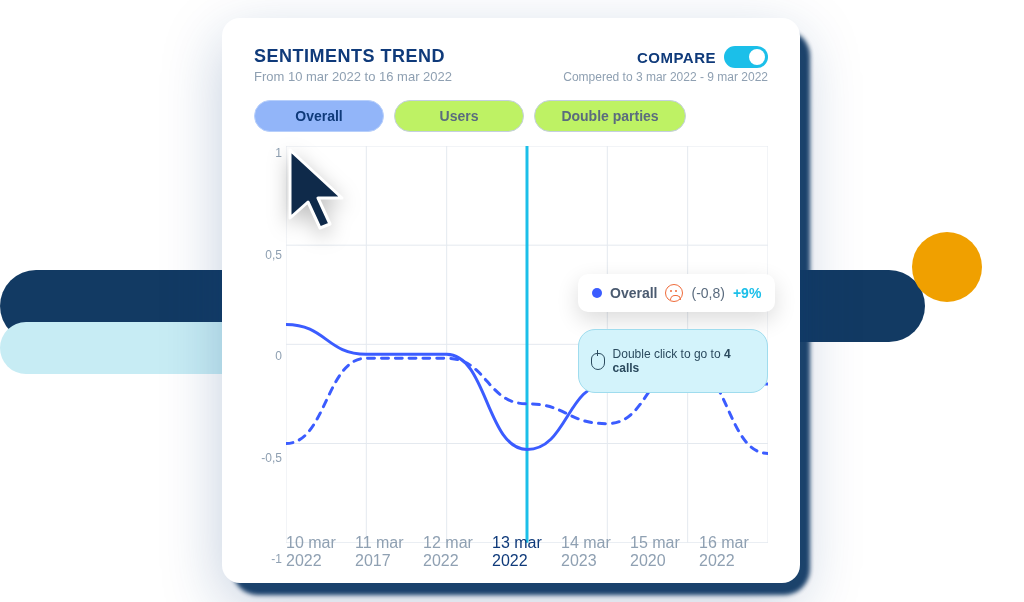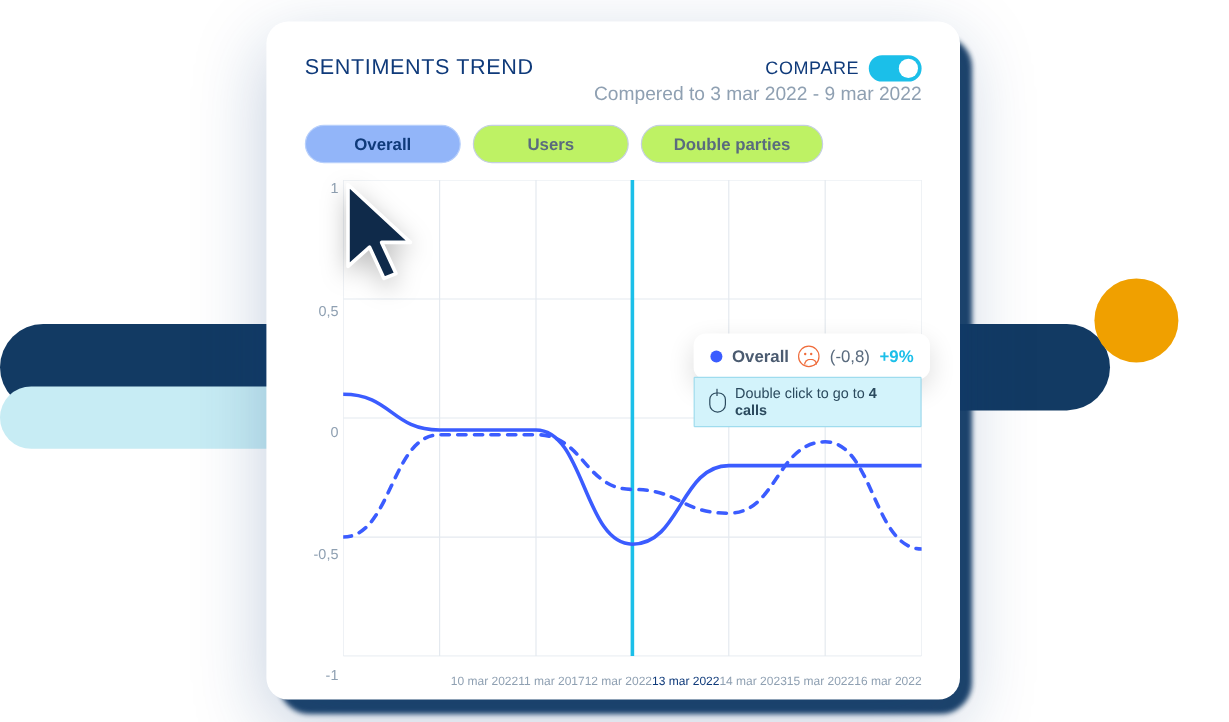--- a/index.html
+++ b/index.html
@@ -21,73 +21,74 @@
 
   
   .bg-bar-dark{position:absolute;left:0;top:270px;width:925px;height:72px;background:var(--blue-deep);border-radius:72px;z-index:0}
   .bg-bar-light{position:absolute;left:0;top:322px;width:640px;height:52px;background:#c7ecf4;border-radius:52px;z-index:0}
   .bg-circle{position:absolute;right:42px;top:232px;width:70px;height:70px;background:var(--orange);border-radius:50%;z-index:0}
   .card-shadow-blob{position:absolute;left:232px;top:30px;width:578px;height:565px;background:var(--blue-deep);border-radius:26px;z-index:1;filter:blur(2px);opacity:.95}
 
   
   .card{position:absolute;left:222px;top:18px;width:578px;height:565px;background:#fff;border-radius:18px;box-shadow:var(--shadow);z-index:2;padding:28px 32px 18px 32px;box-sizing:border-box}
   .card-head{display:flex;align-items:flex-start;justify-content:space-between}
-  .title{color:var(--blue-dark);font-weight:400;letter-spacing:.5px;font-size:18px}
+  .title{color:var(--blue-dark);font-weight:700;letter-spacing:.5px;font-size:18px}
   .subtitle{color:var(--text-light);font-size:13px;margin-top:2px}
   .compare{display:flex;flex-direction:column;align-items:flex-end}
   .compare-row{display:flex;align-items:center;gap:8px}
-  .compare-label{color:var(--blue-dark);font-weight:400;letter-spacing:.5px;font-size:15px}
+  .compare-label{color:var(--blue-dark);font-weight:700;letter-spacing:.5px;font-size:15px}
   .toggle{width:44px;height:22px;border-radius:22px;background:var(--cyan);position:relative;cursor:pointer}
   .toggle .knob{position:absolute;right:3px;top:3px;width:16px;height:16px;background:#fff;border-radius:50%}
-  .compare-sub{color:var(--text-light);font-size:16px;margin-top:2px;text-align:right}
+  .compare-sub{color:var(--text-light);font-size:12px;margin-top:2px;text-align:right}
 
   .tabs{display:flex;gap:10px;margin-top:16px}
   .tab{flex:0 0 auto;width:128px;height:30px;border-radius:16px;border:1.5px solid #c4cfe0;display:flex;align-items:center;justify-content:center;color:var(--text);font-weight:600;font-size:14px;cursor:pointer;background:#bef264}
   .tab.active{background:var(--pill-active);border-color:var(--pill-bg);color:var(--blue-dark)}
   .tab.wide{width:150px}
 
   
   .chart-wrap{position:relative;margin-top:14px;height:420px;display:flex}
   .y-axis{width:28px;display:flex;flex-direction:column;justify-content:space-between;align-items:flex-end;padding-right:4px;color:var(--text-light);font-size:12px}
   .plot{flex:1;position:relative}
   .plot svg{position:absolute;inset:0}
-  .x-axis{position:absolute;left:0;right:0;bottom:-4px;display:flex;justify-content:flex-end;color:var(--text-light);font-size:10px}
+  .x-axis{position:absolute;left:0;right:0;bottom:-4px;display:flex;justify-content:flex-start;color:var(--text-light);font-size:16px}
   .x-axis span.active{color:var(--blue-dark);font-weight:400}
 
   
   .tooltip{position:absolute;left:292px;top:128px;background:#fff;border-radius:10px;box-shadow:0 8px 22px rgba(0,0,0,.14);padding:10px 14px;display:flex;align-items:center;gap:8px;font-size:14px;z-index:5}
   .dot{width:10px;height:10px;border-radius:50%;background:var(--blue)}
   .tt-name{color:#4b5b70;font-weight:600}
   .tt-face{width:16px;height:16px;border:1.8px solid #ef6b3a;border-radius:50%;position:relative}
   .tt-face::before,.tt-face::after{content:"";position:absolute;background:#ef6b3a;border-radius:50%}
   .tt-face::before{left:3.5px;top:4.5px;width:2px;height:2px;box-shadow:5px 0 0 #ef6b3a}
   .tt-face::after{left:3.5px;top:10px;width:9px;height:4px;border:1.6px solid #ef6b3a;border-bottom:none;border-radius:10px 10px 0 0;background:transparent}
   .tt-val{color:var(--text)}
   .tt-delta{color:var(--cyan);font-weight:700}
 
-  .hint{position:absolute;left:292px;top:164px;background:var(--cyan-light);border:1px solid #9fdcee;border-radius:1px;padding:6px 12px;display:flex;align-items:center;gap:8px;font-size:12px;color:#2b4a5e;z-index:5}
+  .hint{position:absolute;left:292px;top:183px;background:var(--cyan-light);border:1px solid #9fdcee;border-radius:17px;padding:17px 12px;display:flex;align-items:center;gap:8px;font-size:12px;color:#2b4a5e;z-index:5}
   .click-icon{width:12px;height:15px;border:1.5px solid #2b4a5e;border-radius:6px 6px 7px 7px;position:relative}
   .click-icon::before{content:"";position:absolute;left:5px;top:-4px;width:0;height:6px;border-left:1.5px solid #2b4a5e}
   .bold{font-weight:700}
 
   .cursor{position:absolute;left:282px;top:176px;z-index:6;filter:drop-shadow(0 6px 10px rgba(0,0,0,.25))}
 </style>
 </head>
 <body>
 
 <div class="bg-bar-dark"></div>
 <div class="bg-bar-light"></div>
 <div class="bg-circle"></div>
 <div class="card-shadow-blob"></div>
 
 <div class="card">
 
   <div class="card-head">
     <div>
       <div class="title">SENTIMENTS TREND</div>
+      <div class="subtitle">From 10 mar 2022 to 16 mar 2022</div>
     </div>
     <div class="compare">
       <div class="compare-row">
         <span class="compare-label">COMPARE</span>
         <div class="toggle">
             <div class="knob"></div>
           </div>
       </div>
       <div class="compare-sub">Compered to 3 mar 2022 - 9 mar 2022</div>
     </div>
@@ -143,18 +144,18 @@
       <svg class="cursor" width="70" height="90" viewBox="0 0 70 90">
         <path d="M4 4 L4 72 L22 56 L34 82 L44 78 L32 52 L56 52 Z" fill="#0f2a4a" stroke="#fff" stroke-width="3" stroke-linejoin="round"></path>
       </svg>
 
       <div class="x-axis" id="x-axis">
           <span>10 mar 2022</span>
           <span>11 mar 2017</span>
           <span>12 mar 2022</span>
           <span class="active">13 mar 2022</span>
           <span>14 mar 2023</span>
-          <span>15 mar 2022</span>
+          <span>15 mar 2020</span>
           <span>16 mar 2022</span>
         </div>
     </div>
   </div>
 </div>
 
 </body></html>

